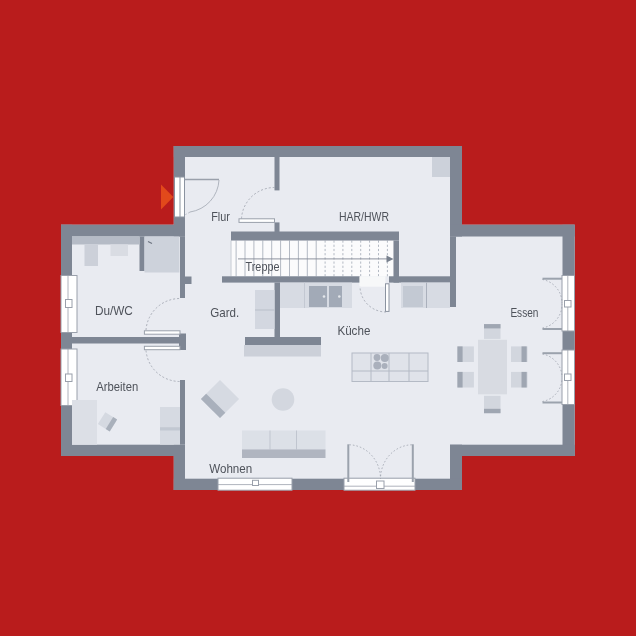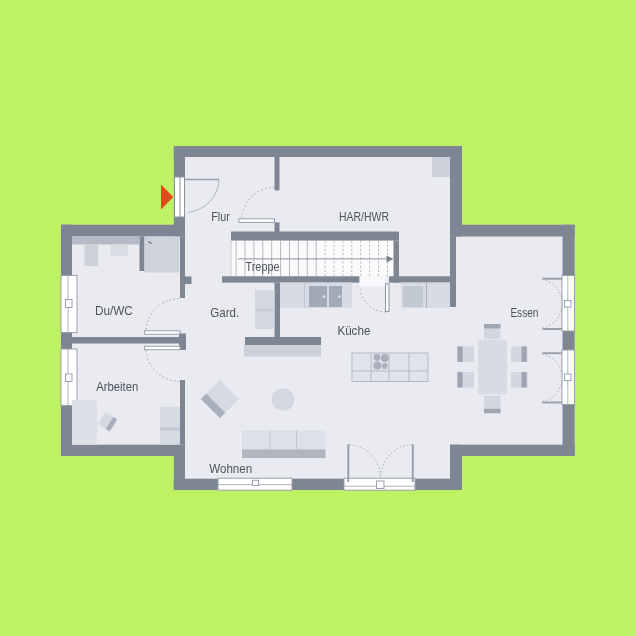--- a/index.html
+++ b/index.html
@@ -1,16 +1,16 @@
 <!DOCTYPE html>
 <html><head>
 <meta charset="utf-8">
 <style>
   html,body{margin:0;padding:0;background:#ffffff;}
-  #page{width:636px;height:636px;position:relative;background:#bef264;}
+  #page{width:636px;height:636px;position:relative;background:#b91c1c;}
   svg{position:absolute;top:0;left:0;transform:translateZ(0);}
   text{font-family:"Liberation Sans",sans-serif;fill:#4e525a;}
 </style>
 </head>
 <body>
 <div id="page">
 <svg width="636" height="636" viewBox="0 0 636 636">
 
   <polygon points="173.8,146 462,146 462,224.7 574.7,224.7 574.7,456 462,456 462,490 173.8,490 173.8,456 61,456 61,224.7 173.8,224.7" fill="#e9ebf1"></polygon>
 

